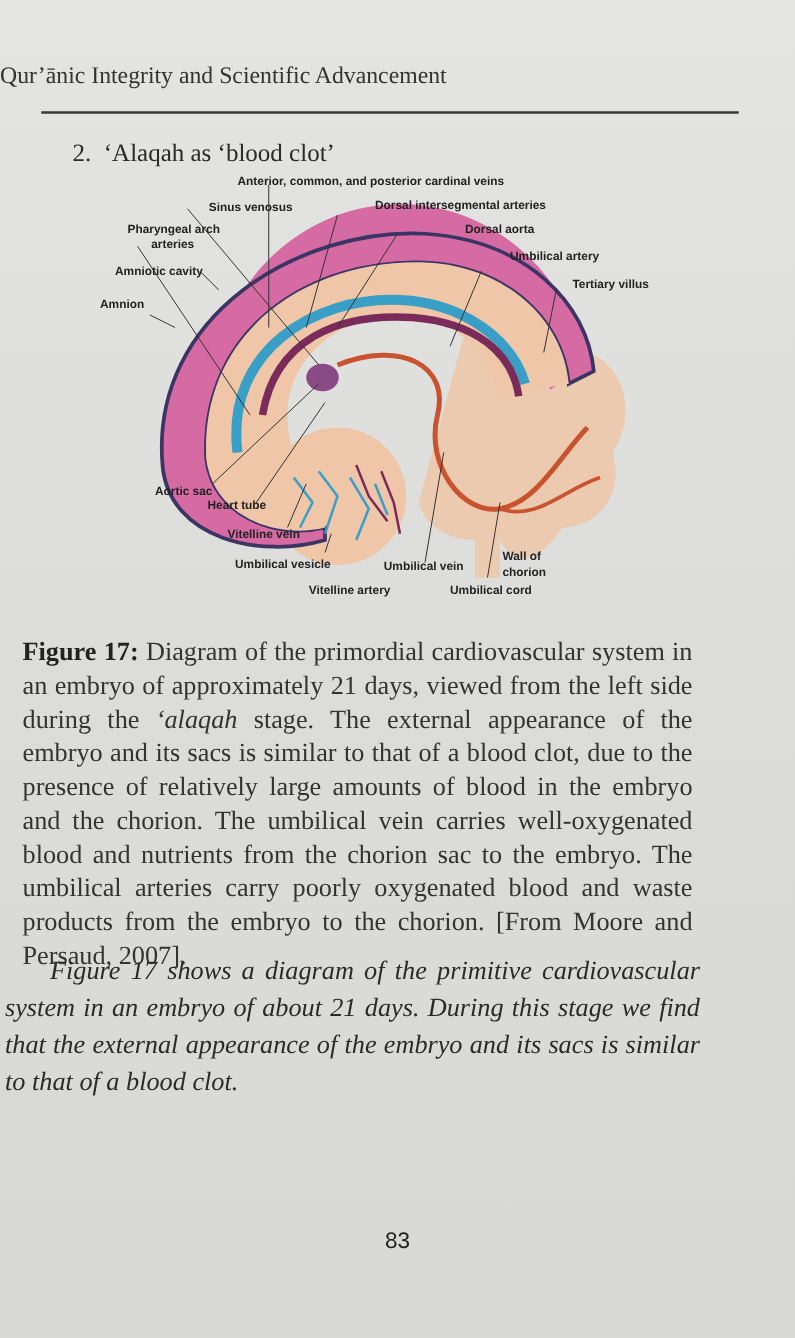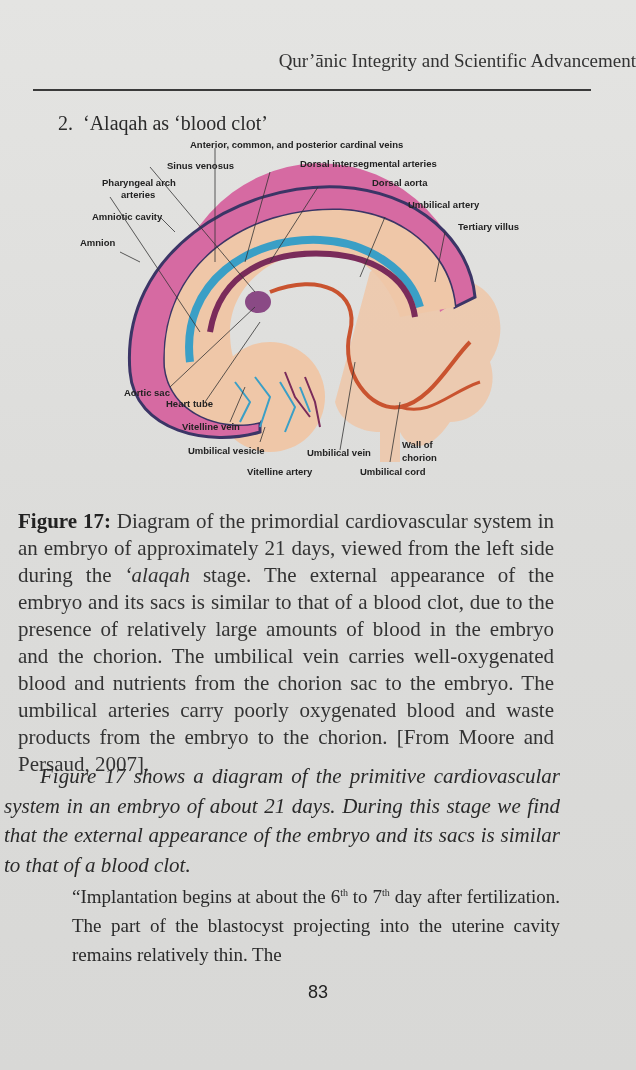--- a/index.html
+++ b/index.html
@@ -8,21 +8,21 @@
     background: #dcdcdb;
     font-family: "Liberation Serif", "DejaVu Serif", serif;
     color: #2a2a2a;
     position: relative;
   }
   .page {
     position: absolute; left: 0; top: 0; width: 636px; height: 1070px;
     background: linear-gradient(180deg, #e4e4e2 0%, #dcdcda 50%, #d8d8d6 100%);
   }
   .running-head {
-    position: absolute; top: 50px; left: 0; width: 636px; text-align: right;
+    position: absolute; top: 50px; left: 0; width: 636px; text-align: left;
     font-size: 19px; color: #333;
   }
   .rule {
     position: absolute; top: 89px; left: 33px; width: 558px; height: 2px; background: #3a3a3a;
   }
   .section-title {
     position: absolute; top: 112px; left: 58px; font-size: 20px; font-weight: normal; color: #2a2a2a;
   }
   .figure {
     position: absolute; left: 70px; top: 132px; width: 470px; height: 350px;
@@ -125,18 +125,15 @@
       <text class="lbl" x="290" y="343">Umbilical cord</text>
     </svg>
   </div>
 
   <div class="caption">
     <b>Figure 17:</b><span> Diagram of the primordial cardiovascular system in an embryo of approximately 21 days, viewed from the left side during the </span><i>‘alaqah</i><span> stage. The external appearance of the embryo and its sacs is similar to that of a blood clot, due to the presence of relatively large amounts of blood in the embryo and the chorion. The umbilical vein carries well-oxygenated blood and nutrients from the chorion sac to the embryo. The umbilical arteries carry poorly oxygenated blood and waste products from the embryo to the chorion. [From Moore and Persaud, 2007].</span>
   </div>
 
   <div class="body-para">Figure 17 shows a diagram of the primitive cardiovascular system in an embryo of about 21 days. During this stage we find that the external appearance of the embryo and its sacs is similar to that of a blood clot.</div>
 
-  <div class="quote">
-    <span>“Implantation begins at about the 6</span><sup>th</sup><span> to 7</span><sup>th</sup><span> day after fertilization. The part of the blastocyst projecting into the uterine cavity remains relatively thin. The</span>
-  </div>
 
   <div class="page-number">83</div>
 </div>
 
 </body></html>

